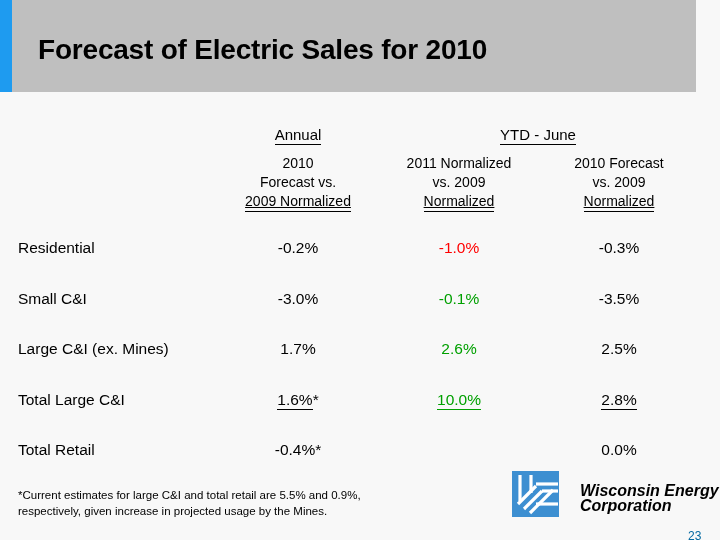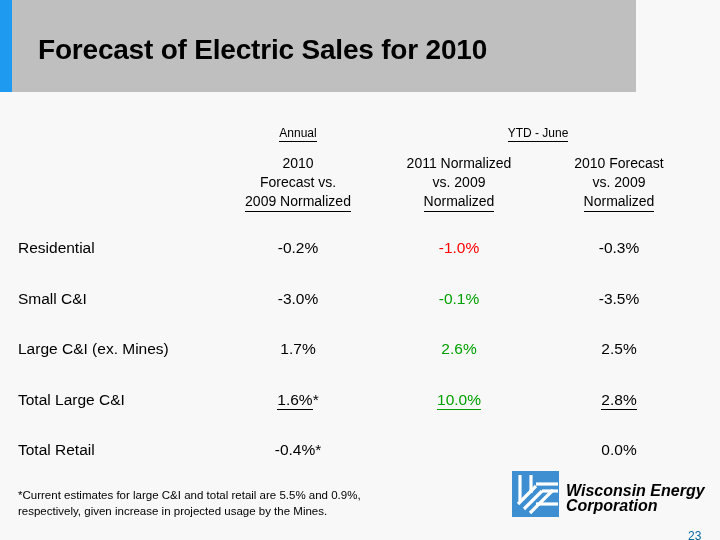--- a/index.html
+++ b/index.html
@@ -12,21 +12,21 @@
     background: #f8f8f8;
     font-family: "Liberation Sans", sans-serif;
     overflow: hidden;
     position: relative;
   }
 
   
   .title-band {
     position: absolute;
     left: 0; top: 0;
-    width: 636px;
+    width: 696px;
     height: 92px;
     background: #bfbfbf;
   }
   .title-accent {
     position: absolute;
     left: 0; top: 0;
     width: 12px;
     height: 92px;
     background: #1e9bf0;
   }
@@ -45,21 +45,21 @@
   .table-area {
     position: absolute;
     left: 0;
     top: 92px;
     width: 720px;
     height: 368px;
   }
 
   .grp-header {
     position: absolute;
-    font-size: 12px;
+    font-size: 15px;
     color: #000;
     text-align: center;
     white-space: nowrap;
   }
   .grp-header span {
     border-bottom: 1px solid #000;
     padding-bottom: 1px;
   }
   .grp-annual { left: 218px; top: 34px; width: 160px; }
   .grp-ytd    { left: 458px; top: 34px; width: 160px; }
@@ -69,20 +69,21 @@
     top: 62px;
     font-size: 14px;
     line-height: 19px;
     color: #000;
     text-align: center;
   }
   .col-header .last-line {
     display: inline-block;
     border-bottom: 1px solid #000;
     padding-bottom: 0px;
+    text-decoration: underline;
   }
   .ch1 { left: 218px; width: 160px; }
   .ch2 { left: 379px; width: 160px; }
   .ch3 { left: 539px; width: 160px; }
 
   .row {
     position: absolute;
     left: 0;
     width: 720px;
     height: 22px;
@@ -130,21 +131,21 @@
     width: 190px;
     height: 48px;
   }
   .logo-mark {
     position: absolute;
     left: 0; top: 0;
     width: 47px; height: 46px;
   }
   .logo-text {
     position: absolute;
-    left: 54px;
+    left: 68px;
     top: 12px;
     font-size: 16px;
     font-weight: bold;
     font-style: italic;
     line-height: 15px;
     color: #000;
     white-space: nowrap;
   }
   .page-num {
     position: absolute;

